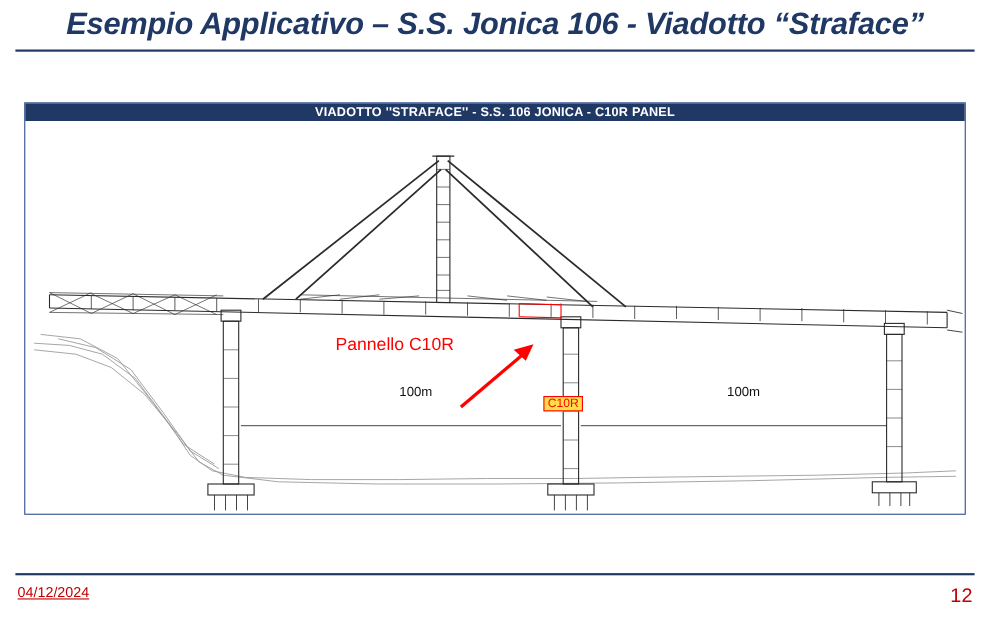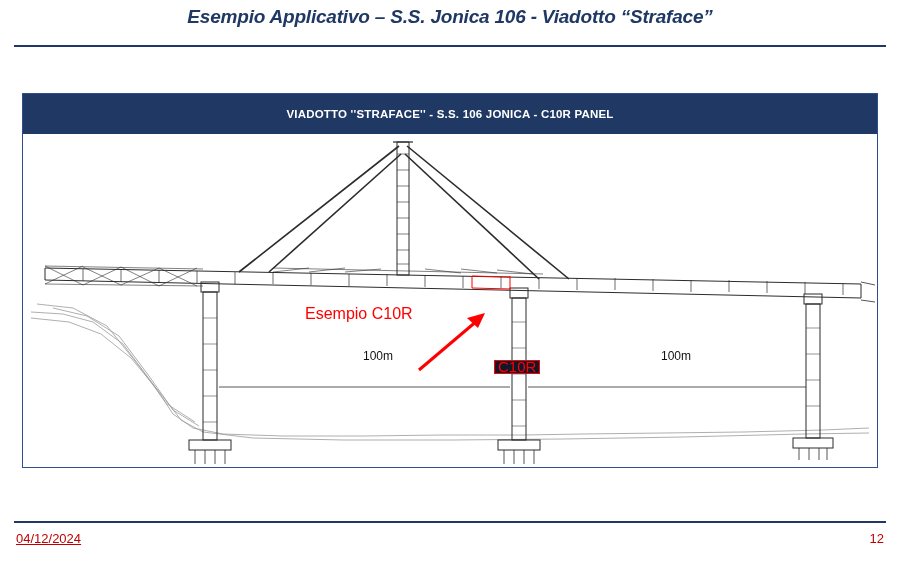--- a/index.html
+++ b/index.html
@@ -15,21 +15,21 @@
     position: relative;
   }
 
   
   .slide-title {
     position: absolute;
     top: 6px;
     left: 0;
     width: 900px;
     text-align: center;
-    font-size: 19px;
+    font-size: 28px;
     font-weight: bold;
     font-style: italic;
     color: #1F3864;
     letter-spacing: -0.2px;
   }
   .title-rule {
     position: absolute;
     top: 45px;
     left: 14px;
     width: 872px;
@@ -46,21 +46,21 @@
     height: 375px;
     border: 1px solid #2E4E8F;
     background: #ffffff;
     box-sizing: border-box;
   }
   .figure-header {
     position: absolute;
     left: 0;
     top: 0;
     width: 100%;
-    height: 40px;
+    height: 16px;
     background: #1F3864;
     color: #ffffff;
     font-size: 11.5px;
     font-weight: bold;
     display: flex;
     align-items: center;
     justify-content: center;
     letter-spacing: 0.2px;
     box-sizing: border-box;
   }
@@ -97,23 +97,23 @@
   .span-left  { left: 330px; top: 349px; }
   .span-right { left: 628px; top: 349px; }
 
   
   .panel-tag {
     position: absolute;
     left: 471px;
     top: 238px;
     border: 1px solid #FF0000;
     color: #FF0000;
-    font-size: 15px;
+    font-size: 11px;
     padding: 0 3px;
-    background: #0f172a;
+    background: #fde047;
     line-height: 12px;
   }
 
   
   .footer-rule {
     position: absolute;
     top: 521px;
     left: 14px;
     width: 872px;
     height: 0;
@@ -124,21 +124,21 @@
     left: 16px;
     top: 531px;
     font-size: 13px;
     color: #C00000;
     text-decoration: underline;
   }
   .footer-page {
     position: absolute;
     right: 16px;
     top: 531px;
-    font-size: 13px;
+    font-size: 18px;
     color: #C00000;
   }
 </style>
 </head>
 <body>
 
 <div class="slide-title">Esempio Applicativo – S.S. Jonica 106 - Viadotto “Straface”</div>
 
 <div class="title-rule"></div>
 
@@ -293,21 +293,21 @@
       <g stroke="#2B2B2B" stroke-width="0.8">
         <line x1="196" y1="265" x2="487" y2="265"></line>
         <line x1="505" y1="265" x2="783" y2="265"></line>
       </g>
     </svg>
 
     <div class="panel-tag">C10R</div>
   </div>
 </div>
 
-<div class="callout-label">Esempio C10R</div>
+<div class="callout-label">Pannello C10R</div>
 
 <div class="span-label span-left">100m</div>
 
 <div class="span-label span-right">100m</div>
 
 <div class="footer-rule"></div>
 
 <div class="footer-date">04/12/2024</div>
 
 <div class="footer-page">12</div>

